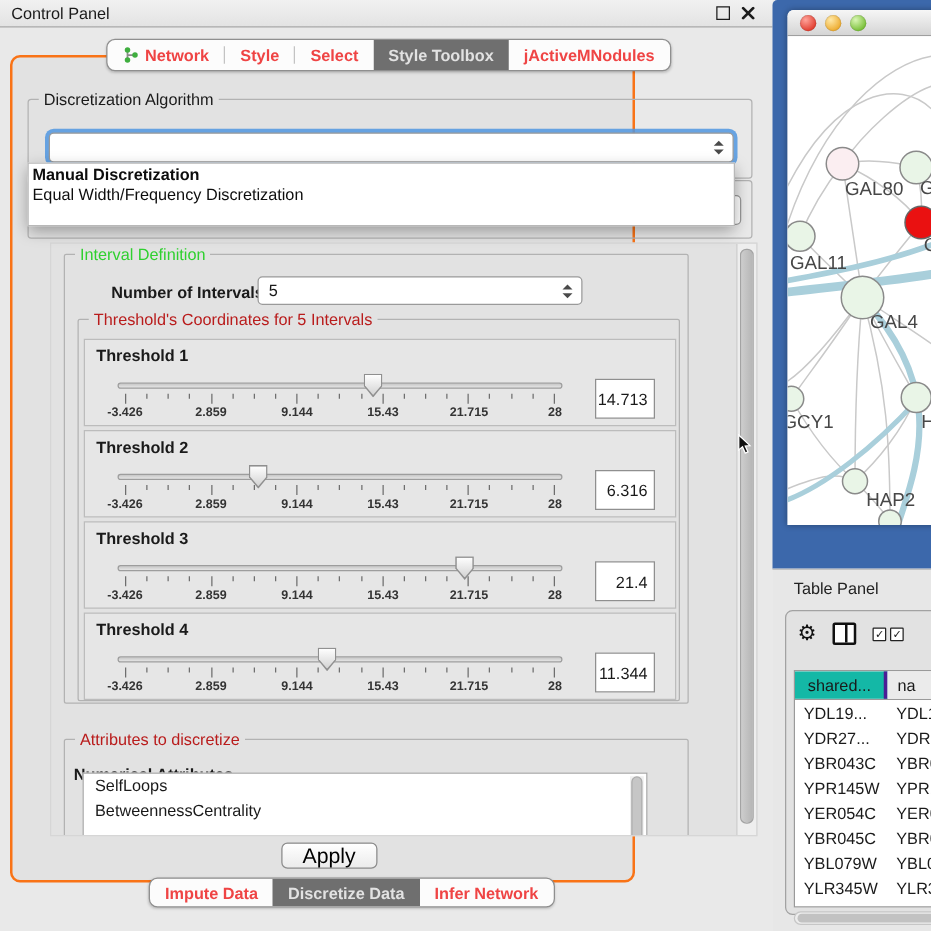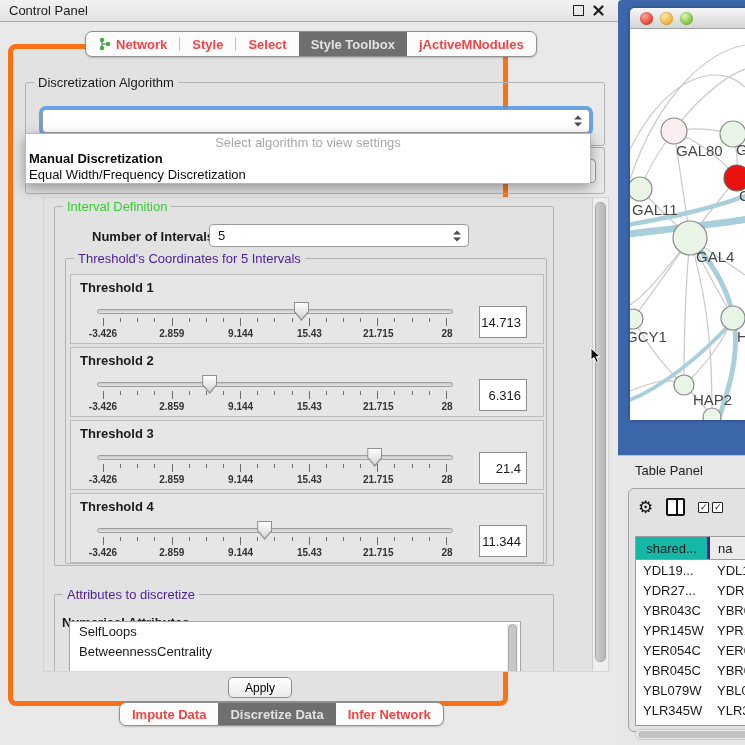--- a/index.html
+++ b/index.html
@@ -7,36 +7,36 @@
         font-family:"Liberation Sans","DejaVu Sans",sans-serif;font-size:13px;color:#1a1a1a;}
 
   
   .cp{position:absolute;left:0;top:0;width:618px;height:745px;background:#e9e9e9;}
   .titlebar{position:absolute;left:0;top:0;width:100%;height:22px;box-sizing:border-box;
             background:linear-gradient(#f1f1f1,#e3e3e3);border-bottom:1px solid #a8a8a8;
             display:flex;align-items:center;padding:0 14px 0 9px;}
   .win-btns{margin-left:auto;display:flex;align-items:center;gap:9px;}
   .float-btn{width:9px;height:9px;border:1.5px solid #1c1c1c;background:transparent;}
   .main-panel{position:absolute;left:8px;top:44px;width:500px;height:662px;box-sizing:border-box;
-              background:#e2e2e2;border:5px solid #f97316;border-radius:8px;}
+              background:#e2e2e2;border:2px solid #f97316;border-radius:8px;}
 
   
   .tabbar{display:flex;align-items:stretch;background:#fcfcfc;border:1px solid #8f8f8f;
           border-radius:7px;overflow:hidden;box-shadow:0 1px 2px rgba(0,0,0,0.18);}
   .tab{display:flex;align-items:center;gap:5px;padding:0 12px;font-weight:700;color:#ef4444;white-space:nowrap;}
   .tab.selected{background:#6f6f6f;color:#e2e2e2;}
   .tab-sep{width:1px;background:#c3c3c3;margin:5px 0;}
   .top-tabs{position:absolute;left:85px;top:31px;height:24px;z-index:30;}
   .bottom-tabs{position:absolute;left:119px;top:702px;height:22px;z-index:30;}
 
   
   .group{position:absolute;border:1px solid #b2b2b2;border-radius:3px;box-sizing:border-box;}
   .group-title{position:absolute;top:-8px;left:8px;background:#e2e2e2;padding:0 4px;font-size:13px;line-height:15px;white-space:nowrap;}
   .t-green{color:#2fd02f;}
-  .t-blue{color:#4c1d95;}
+  .t-blue{color:#b91c1c;}
 
   
   .combo{position:absolute;background:#fff;border:1px solid #9a9a9a;border-radius:4px;
          display:flex;align-items:center;padding:0 24px 0 8px;box-sizing:border-box;}
   .combo .arrows{position:absolute;right:7px;top:50%;transform:translateY(-50%);
                  display:flex;flex-direction:column;gap:3px;}
   .arr-up{width:0;height:0;border-left:4px solid transparent;border-right:4px solid transparent;border-bottom:4px solid #4a4a4a;}
   .arr-dn{width:0;height:0;border-left:4px solid transparent;border-right:4px solid transparent;border-top:4px solid #4a4a4a;}
   .focus-ring{box-shadow:0 0 0 3px rgba(80,150,225,0.85);}
 
@@ -77,21 +77,21 @@
             border:1px solid #8f8f8f;box-sizing:border-box;display:flex;align-items:center;
             justify-content:flex-end;padding-right:5px;}
 
   
   .attr-list{position:absolute;left:14px;top:26px;width:452px;height:110px;background:#fff;
              border:1px solid #a5a5a5;box-sizing:border-box;overflow:hidden;}
   .attr-item{line-height:20px;padding-left:9px;}
   .attr-scroll{position:absolute;right:2px;top:2px;width:11px;height:104px;background:#efefef;}
   .attr-scroll .thumb{position:absolute;left:1px;top:0;width:9px;height:100%;background:#c6c6c6;border:1px solid #ababab;border-radius:5px;box-sizing:border-box;}
 
-  .apply-btn{position:absolute;left:215px;top:628px;height:21px;padding:0 16px;font-size:12px;
+  .apply-btn{position:absolute;left:215px;top:628px;height:21px;padding:0 16px;font-size:17px;
              border:1px solid #8d8d8d;border-radius:5px;background:linear-gradient(#ffffff,#ebebeb);
              font-family:inherit;z-index:10;}
 
   
   .net-frame{position:absolute;left:618px;top:0;width:127px;height:455px;background:#3c68ab;border-radius:4px 0 0 0;}
   .net-window{position:absolute;left:12px;top:8px;width:140px;height:412px;background:#fff;
               border-radius:5px 5px 0 0;box-shadow:0 0 5px rgba(0,0,0,0.35);overflow:hidden;}
   .net-titlebar{height:20px;background:linear-gradient(#f6f6f6,#d5d5d5);border-bottom:1px solid #9f9f9f;
                 display:flex;align-items:center;gap:7px;padding-left:10px;}
   .light{width:13px;height:13px;border-radius:50%;box-shadow:inset 0 0 1px rgba(0,0,0,0.4);}
@@ -192,21 +192,20 @@
         <div class="combo" style="left:10px;top:11px;width:560px;height:24px;">
           <span>galFiltered.sif default node</span>
           <span class="arrows">
               <i class="arr-up"></i>
               <i class="arr-dn"></i>
             </span>
         </div>
       </div>
 
       <div class="popup">
-        <div class="popup-prompt">Select algorithm to view settings</div>
         <div class="popup-item bold">Manual Discretization</div>
         <div class="popup-item">Equal Width/Frequency Discretization</div>
       </div>
 
       <div class="scrollarea">
 
         <div class="group" style="left:10px;top:8px;width:500px;height:360px;border-radius:2px;">
           <span class="group-title t-green">Interval Definition</span>
 
           <span style="position:absolute;left:37px;top:22px;font-weight:700;">Number of Intervals</span>

